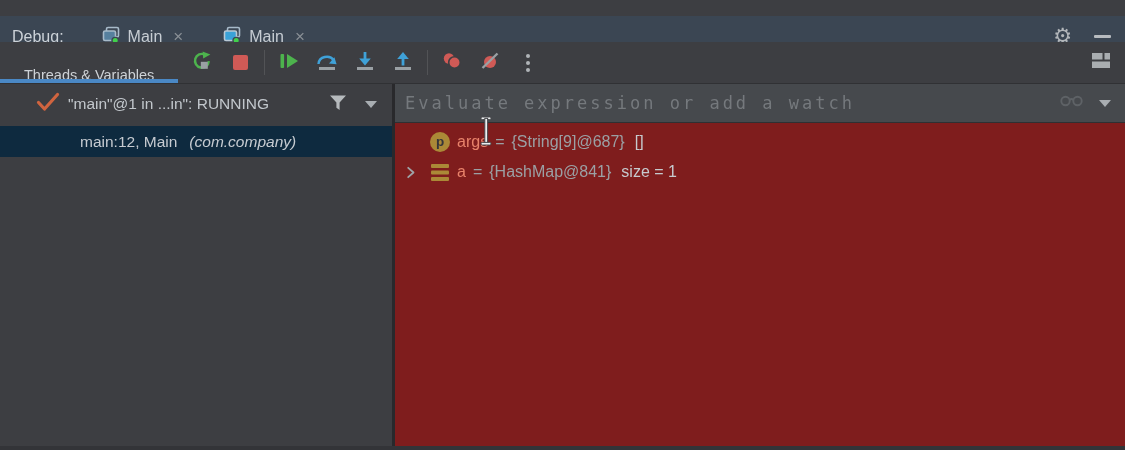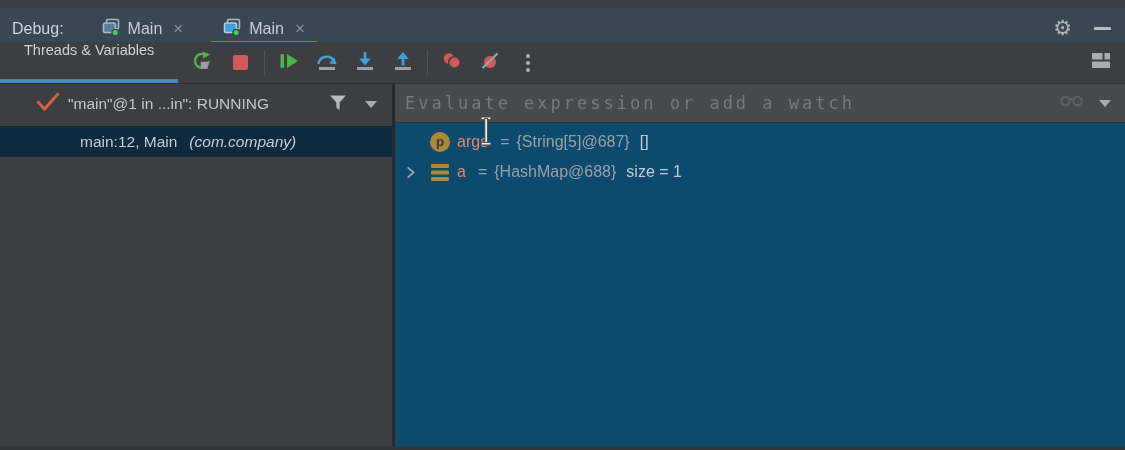--- a/index.html
+++ b/index.html
@@ -5,21 +5,21 @@
   html,body { margin:0; padding:0; background:#2b2b2b; }
   * { box-sizing:border-box; }
   .app {
     position:relative; width:1125px; height:450px; overflow:hidden;
     background:#3d3e42; font-family:"Liberation Sans",sans-serif;
     -webkit-font-smoothing:antialiased; user-select:none;
   }
 
   
   .titlebar {
-    position:absolute; top:8px; left:0; right:0; height:42px;
+    position:absolute; top:16px; left:0; right:0; height:42px;
     background:#3b4653; border-bottom:1px solid #2e3338;
     display:flex; align-items:center;
   }
   .debug-label { margin-left:12px; font-size:16px; color:#ccd2d8; }
   .dtab { position:relative; height:33px; display:flex; align-items:center; padding:12px 12px; cursor:default; }
   .dtab1 { margin-left:26px; }
   .dtab2 { margin-left:16px; }
   .dtab .dtab-label { margin-left:8px; font-size:16px; color:#c7cdd3; }
   .dtab .dtab-close { margin-left:11px; font-size:17px; color:#8a9096; line-height:1; }
   .dtab.selected::after {
@@ -28,37 +28,37 @@
   .tb-right { margin-left:auto; display:flex; align-items:center; }
   .gear-glyph { font-family:"DejaVu Sans",sans-serif; font-size:21px; color:#b2b6ba; line-height:1; margin-right:22px; }
   .minimize-bar { width:17px; height:3px; background:#b7bbbf; border-radius:1px; margin-right:14px; }
 
   
   .toolbar {
     position:absolute; top:42px; left:0; right:0; height:42px;
     background:#3d3e42; border-bottom:1px solid #303134;
     display:flex; align-items:center;
   }
-  .view-tab { position:relative; height:41px; display:flex; align-items:flex-start; padding:0 24px; font-size:14.5px; color:#ced2d6; }
+  .view-tab { position:relative; height:41px; display:flex; align-items:flex-end; padding:0 24px; font-size:14.5px; color:#ced2d6; }
   .view-tab.selected::after {
     content:""; position:absolute; left:0; right:0; bottom:0; height:4px; background:#4a88c5;
   }
   .tbtn { width:28px; height:28px; margin-left:10px; display:flex; align-items:center; justify-content:center; border-radius:3px; }
   .tbsep { width:1px; height:25px; background:#525356; margin-left:10px; }
   .stop-square { width:15px; height:15px; background:#d05a56; border-radius:2px; }
   .dots { display:flex; flex-direction:column; justify-content:center; gap:3px; }
   .dots i { width:4px; height:4px; border-radius:50%; background:#b0b4b8; }
   .layout-btn { margin-left:auto; margin-right:10px; }
 
   
   .content { position:absolute; top:84px; left:0; right:0; bottom:4px; display:flex; }
   .bottom-strip { position:absolute; left:0; right:0; bottom:0; height:4px; background:#333438; }
   .left-panel { width:392px; position:relative; background:#3d3e42; }
   .vsep { width:3px; background:#29292c; }
-  .right-panel { flex:1; position:relative; background:#0c4a6e; }
+  .right-panel { flex:1; position:relative; background:#7f1d1d; }
 
   
   .thread-row { height:40px; display:flex; align-items:center; padding:0 15px 0 36px; }
   .thread-text { margin-left:8px; font-size:15.5px; color:#c2c7cc; white-space:nowrap; }
   .thread-right { margin-left:auto; display:flex; align-items:center; gap:18px; }
   .arrow-down { width:0; height:0; border-left:6px solid transparent; border-right:6px solid transparent; border-top:7px solid #a9aeb2; }
   .frame-row {
     margin-top:2px; height:31px; background:#0e2a3f;
     display:flex; align-items:center; padding-left:80px;
     font-size:15.5px; color:#c6cbd1; white-space:nowrap;
@@ -76,21 +76,21 @@
   }
   .eval-right { margin-left:auto; display:flex; align-items:center; gap:15px; flex:none; }
   .var-row { height:30px; display:flex; align-items:center; font-size:16px; white-space:nowrap; }
   .var-row.first { margin-top:4px; }
   .twisty { width:35px; padding-left:9px; display:flex; align-items:center; flex:none; }
   .vicon { width:20px; height:20px; margin-right:7px; display:flex; align-items:center; justify-content:center; flex:none; }
   .picon {
     width:20px; height:20px; border-radius:50%; background:#ab8937;
     color:#35363a; font-weight:bold; font-size:13.5px; text-align:center; line-height:20px;
   }
-  .vname { color:#e8836b; margin-right:12px;text-align:right; }
+  .vname { color:#e8836b; margin-right:7px;text-align:right; }
   .veq { color:#9ba0a4; margin-right:7px; }
   .vref { color:#9ba0a4; }
   .vsum { color:#c6cace; margin-left:10px; }
   .ibeam-cursor { position:absolute; left:84px; top:32px; z-index:5; }
 </style>
 </head>
 <body>
 
 <div class="app">
 
@@ -262,40 +262,40 @@
         </span>
       </div>
 
       <div class="var-row first">
         <span class="twisty"></span>
         <span class="vicon">
           <span class="picon">p</span>
         </span>
         <span class="vname">args</span>
         <span class="veq">=</span>
-        <span class="vref">{String[5]@687}</span>
+        <span class="vref">{String[9]@687}</span>
         <span class="vsum">[]</span>
       </div>
 
       <div class="var-row">
         <span class="twisty">
           <svg width="13" height="13" viewBox="0 0 13 13">
             <path d="M4.2 1.8 L9.5 6.5 L4.2 11.2" fill="none" stroke="#9fa4a8" stroke-width="1.8" stroke-linecap="round" stroke-linejoin="round"></path>
           </svg>
         </span>
         <span class="vicon">
           <svg width="20" height="19" viewBox="0 0 20 19">
             <rect x="1" y="1" width="18" height="4" rx="1" fill="#ab8937"></rect>
             <rect x="1" y="7.5" width="18" height="4" rx="1" fill="#ab8937"></rect>
             <rect x="1" y="14" width="18" height="4" rx="1" fill="#ab8937"></rect>
           </svg>
         </span>
         <span class="vname">a</span>
         <span class="veq">=</span>
-        <span class="vref">{HashMap@688}</span>
+        <span class="vref">{HashMap@841}</span>
         <span class="vsum">size = 1</span>
       </div>
 
       <span class="ibeam-cursor">
         <svg width="15" height="30" viewBox="0 0 15 30">
           <g fill="#eceeef" stroke="#47484c" stroke-width="1">
             <rect x="2" y="1" width="10" height="2.6" rx="1.3"></rect>
             <rect x="5.8" y="2.4" width="2.8" height="25"></rect>
             <rect x="2" y="26.4" width="10" height="2.6" rx="1.3"></rect>
           </g>

